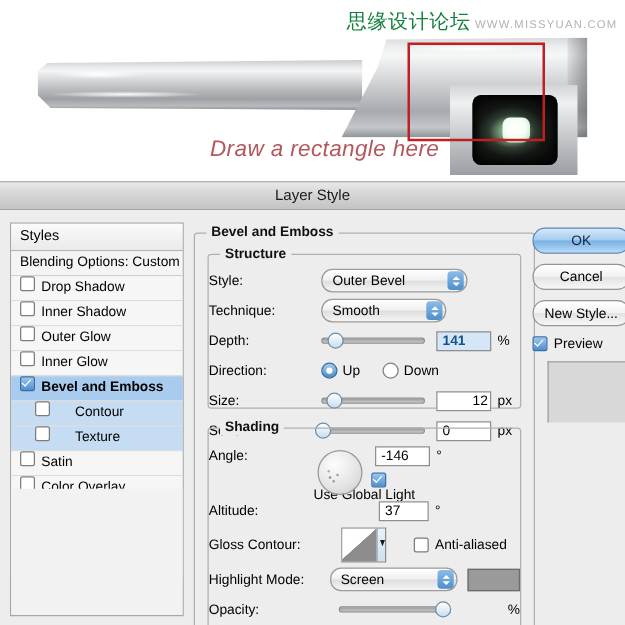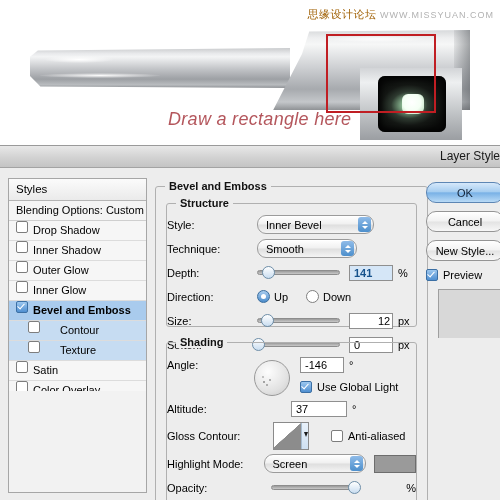--- a/index.html
+++ b/index.html
@@ -11,21 +11,21 @@
     -webkit-font-smoothing:antialiased;
   }
   #root{position:relative;width:500px;height:500px;}
 
   
   .photo{position:absolute;left:0;top:0;width:500px;height:145px;background:#fff;overflow:hidden;}
   .watermark{
     position:absolute;right:6px;top:7px;
     font-size:11px;color:#a9a9a9;letter-spacing:.5px;white-space:nowrap;
   }
-  .watermark .cn{font-size:11px;color:#a16207;}
+  .watermark .cn{font-size:16px;color:#15803d;}
   .watermark .url{font-size:9px;color:#b2b2b2;letter-spacing:1px;}
 
   
   .device{position:absolute;left:30px;top:30px;width:440px;height:80px;}
   .dev-handle{
     position:absolute;left:0;top:18px;width:260px;height:40px;
     background:linear-gradient(to bottom,#c9cbcd 0%,#e9eaec 14%,#f3f4f5 22%,#c3c5c8 52%,#9da0a4 78%,#b9bcbf 92%,#8d9094 100%);
     clip-path:polygon(0% 22%, 3% 6%, 100% 0%, 100% 100%, 4% 96%, 0% 70%);
   }
   .dev-handle:after{
@@ -69,21 +69,21 @@
   .draw-hint{
     position:absolute;left:168px;top:109px;
     font-style:italic;font-size:18px;color:#b4565c;
     font-family:"Liberation Sans", sans-serif;letter-spacing:.3px;
   }
 
   
   .dialog{position:absolute;left:0;top:145px;width:500px;height:355px;
     background:#ededed;border-top:1px solid #9a9a9a;}
   .titlebar{
-    height:21px;line-height:21px;text-align:right;
+    height:21px;line-height:21px;text-align:center;
     font-size:12px;color:#1a1a1a;
     background:linear-gradient(to bottom,#e8e8e8,#d2d2d2 55%,#c4c4c4 100%);
     border-bottom:1px solid #a3a3a3;
   }
   .dlg-body{position:absolute;left:0;top:22px;width:500px;height:333px;}
 
   
   .styles-panel{position:absolute;left:8px;top:10px;width:137px;bottom:8px;
     background:#f1f1f1;border:1px solid #a6a6a6;}
   .styles-head{height:21px;line-height:21px;padding-left:7px;font-size:11.5px;
@@ -262,21 +262,21 @@
       <div class="center">
         <div class="group g-outer">
           <div class="group-title">Bevel and Emboss</div>
 
           <div class="group g-struct">
             <div class="group-title">Structure</div>
 
             <div class="row" style="margin-top:10px;">
               <div class="lbl">Style:</div>
               <div class="select" style="width:105px;">
-                <span class="sv">Inner Bevel</span>
+                <span class="sv">Outer Bevel</span>
                 <span class="stepper">
                     <i class="u"></i>
                     <i class="d"></i>
                   </span>
               </div>
             </div>
 
             <div class="row">
               <div class="lbl">Technique:</div>
               <div class="select" style="width:88px;">
@@ -332,29 +332,29 @@
 
             <div style="position:relative;padding-top:9px;">
               <div class="dial" style="position:absolute;left:87px;top:17px;"></div>
 
               <div class="row" style="margin-top:2px;">
                 <div class="lbl w100">Angle:</div>
                 <div class="num" style="width:44px;margin-left:27px;">-146</div>
                 <span class="unit">°</span>
               </div>
 
-              <div class="row" style="height:17px;">
+              <div class="row" style="height:17px;flex-direction:column;">
                 <div class="lbl w100"></div>
                 <span class="cbox on" style="margin-left:27px;"></span>
                 <span>Use Global Light</span>
               </div>
 
               <div class="row">
                 <div class="lbl w100">Altitude:</div>
-                <div class="num" style="width:56px;margin-left:18px;">37</div>
+                <div class="num" style="width:40px;margin-left:30px;">37</div>
                 <span class="unit">°</span>
               </div>
 
               <div class="row" style="height:28px;">
                 <div class="lbl w100">Gloss Contour:</div>
                 <div class="gloss">
                   <div class="fill"></div>
                   <div class="tab"></div>
                 </div>
                 <span class="cbox" style="margin-left:22px;"></span>

